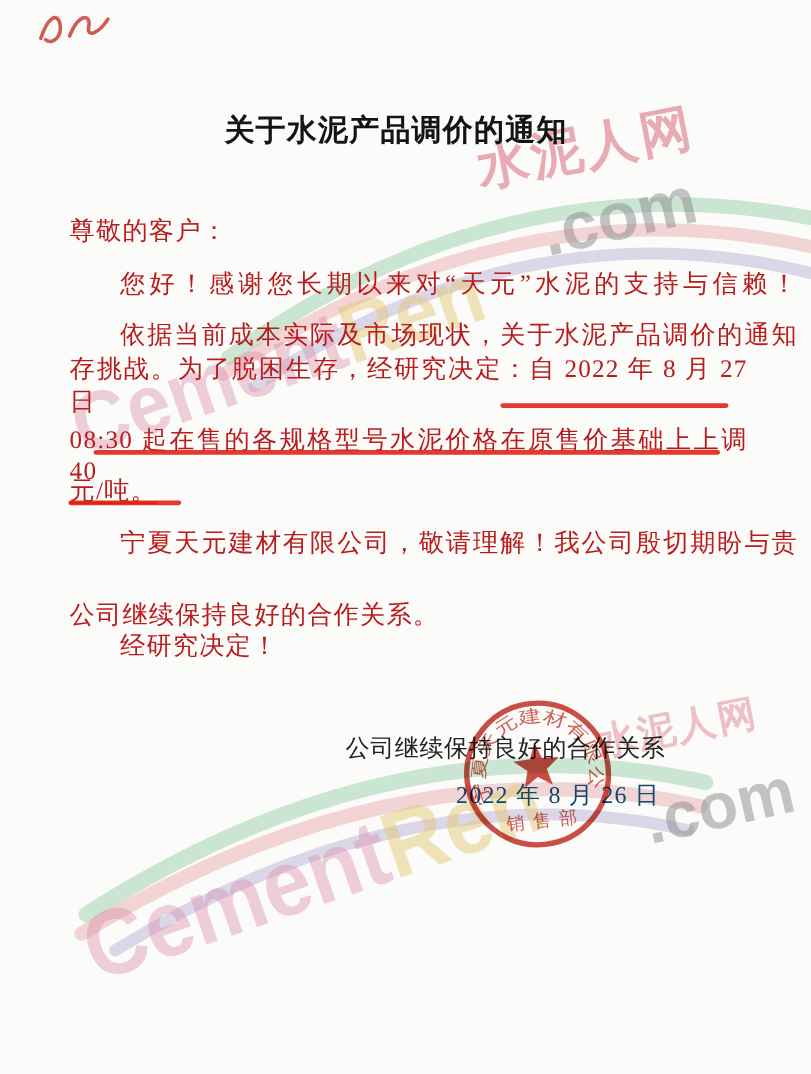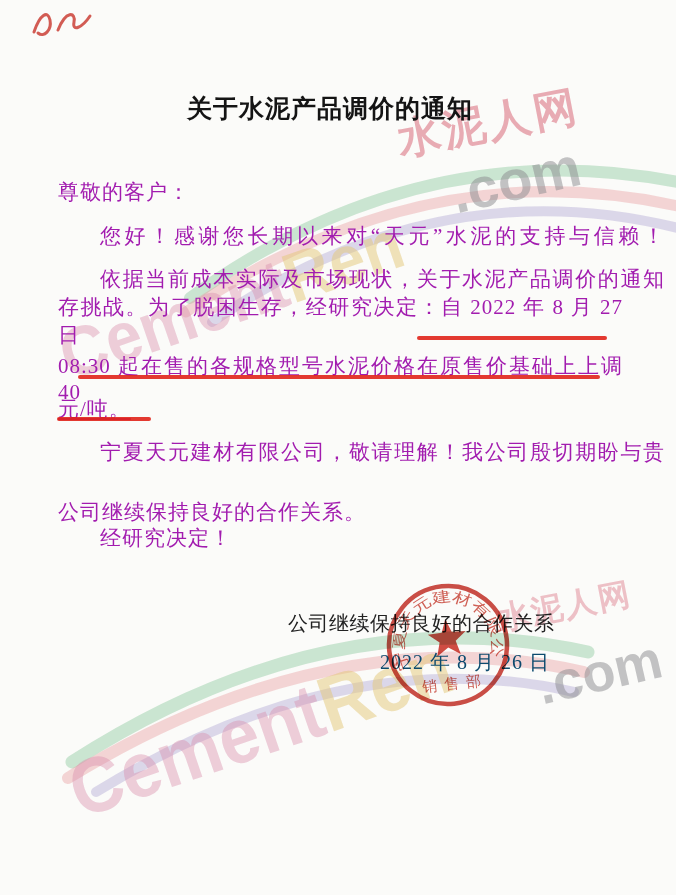--- a/index.html
+++ b/index.html
@@ -11,21 +11,21 @@
   .abs{position:absolute;}
   
   .doc-title{
     left:0;top:92px;width:660px;text-align:center;
     font-family:"Liberation Sans", sans-serif;
     font-size:25px;font-weight:bold;letter-spacing:1px;color:#141414;
     z-index:4;
   }
   .body-line{
     left:58px;width:565px;height:28px;
-    font-size:21px;letter-spacing:1px;color:#a21caf;
+    font-size:21px;letter-spacing:1px;color:#b91c1c;
     white-space:nowrap;z-index:4;
   }
   .just{white-space:normal;text-align:justify;text-align-last:justify;}
   .indent{padding-left:42px;}
   .sig-company{
     left:288px;top:610px;width:290px;
     font-size:20px;letter-spacing:.5px;color:#222;z-index:4;white-space:nowrap;
   }
   .sig-date{
     left:380px;top:649px;width:220px;

